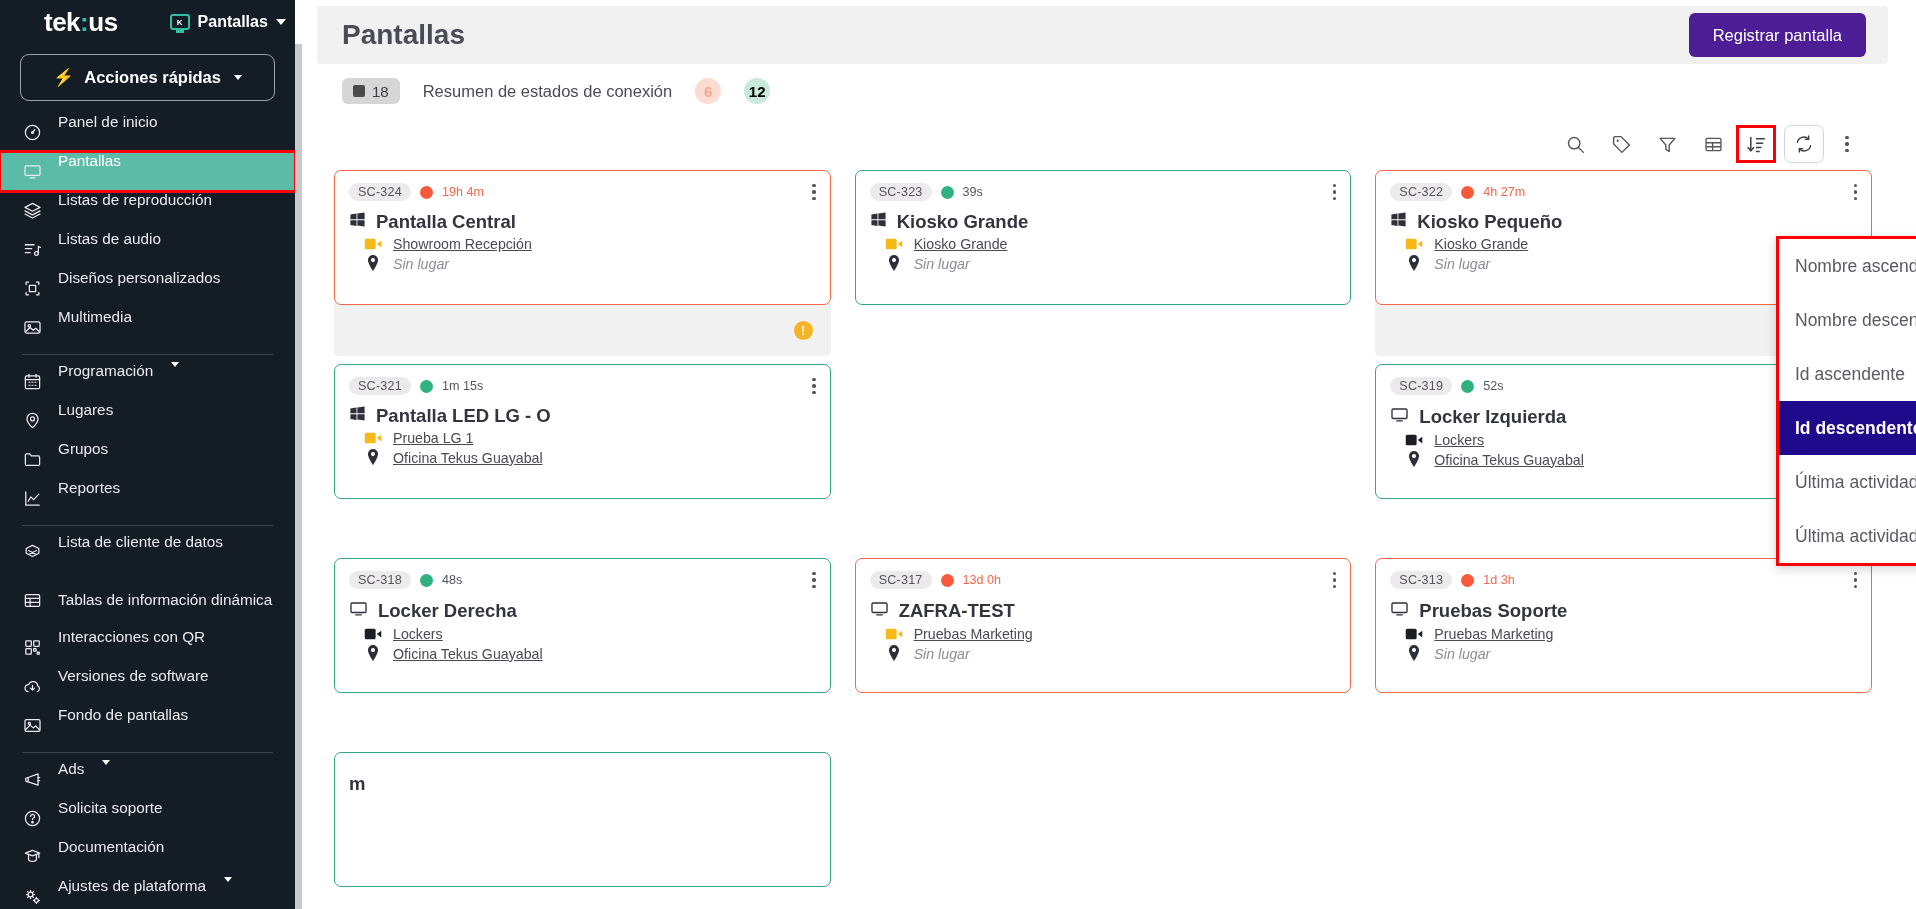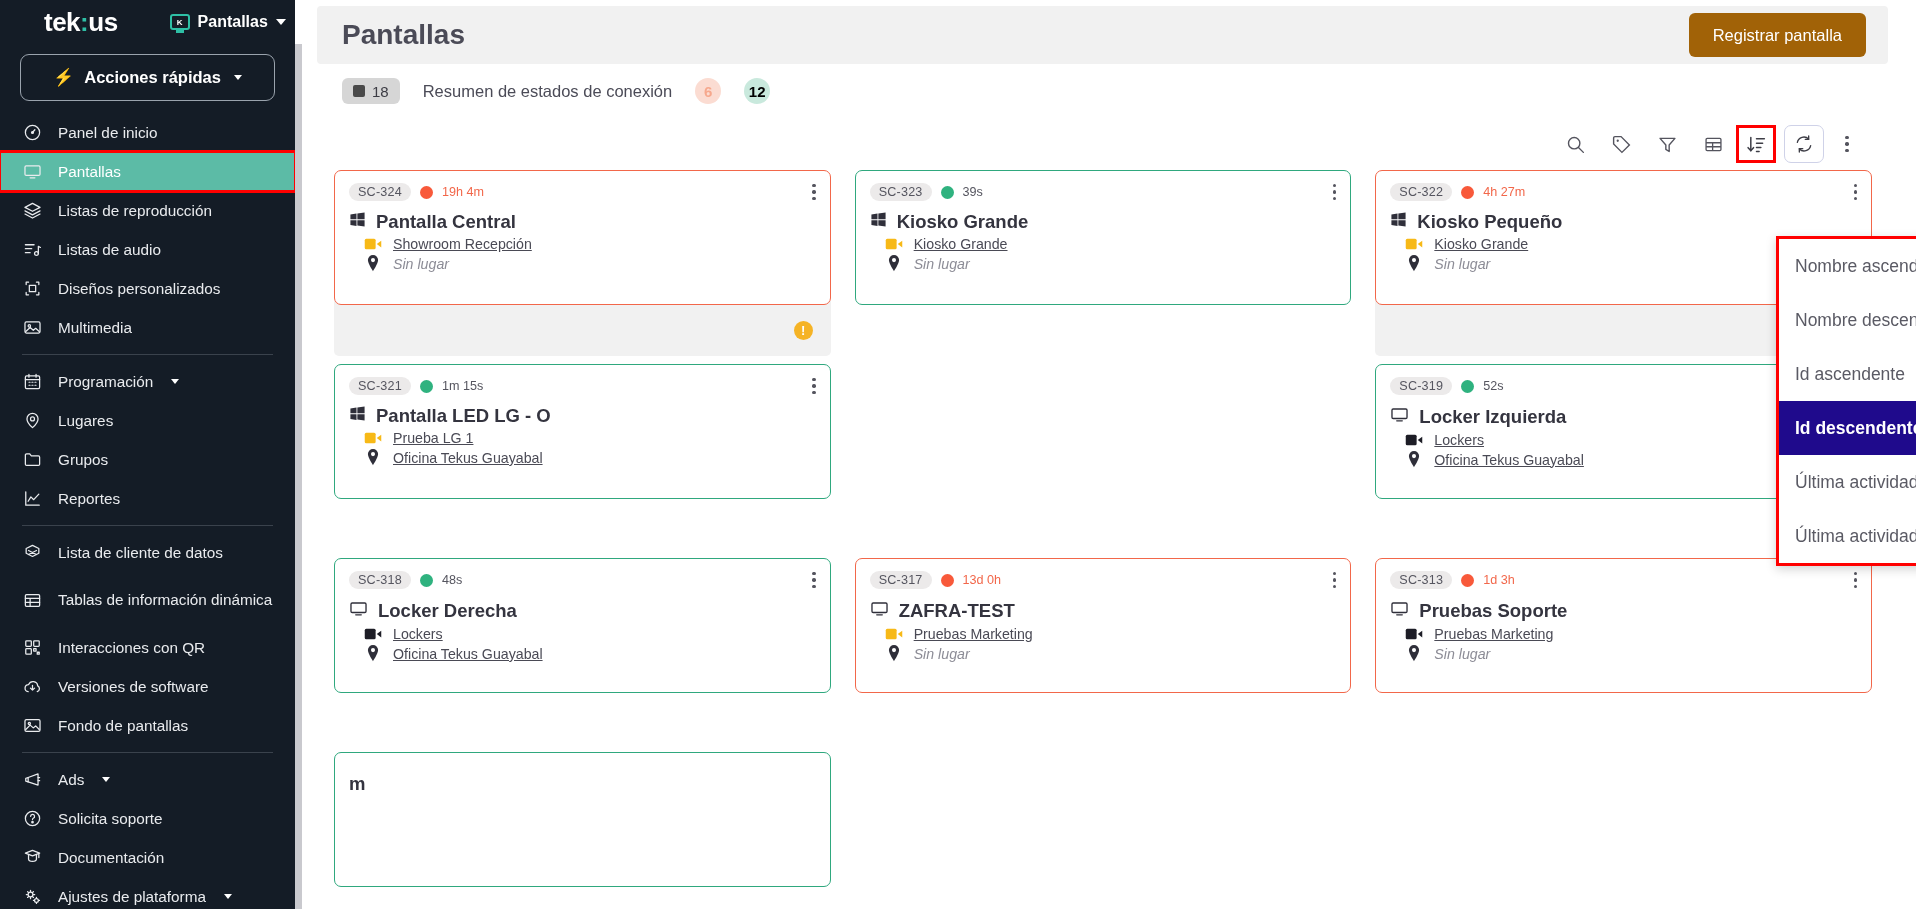--- a/index.html
+++ b/index.html
@@ -38,21 +38,21 @@
   .quick {
     width:100%; height:47px; border:1.3px solid #9aa3ad; border-radius:9px;
     background:transparent; color:#fff; font-size:16.5px; font-weight:600;
     display:flex;align-items:center;justify-content:center;gap:10px; cursor:pointer;
     font-family:inherit;
   }
   .bolt { font-size:17px; }
 
   .nav { flex:1; overflow:hidden; padding-bottom:6px; }
   .nav-item {
-    display:flex; align-items:center; gap:15px;
+    display:flex; gap:15px;
     padding:0 22px; height:39px;
     font-size:15.3px; color:#e9ebee; cursor:pointer; position:relative;
     white-space:nowrap;
   }
   .nav-item.tall { height:56px; align-items:center; }
   .nav-item .ico { width:21px; flex:0 0 21px; display:flex; align-items:center; justify-content:center; }
   .nav-item .ico svg { display:block; }
   .nav-item.active { background:#5cbba6; color:#fff; font-weight:400; }
   .nav-item .lbl { line-height:1.12; }
   .nav-sep { height:1px; background:#3a424c; margin:7px 22px; }
@@ -67,21 +67,21 @@
   .content { flex:1; padding:0 28px 0 22px; background:#fff; }
   .scroll-rail { position:absolute; left:0; top:44px; width:7px; bottom:0; background:#c9c9ce; }
 
   .page-head {
     background:#f1f1f1; border-radius:4px; height:58px;
     display:flex; align-items:center; justify-content:space-between;
     padding:0 22px 0 25px; margin-top:6px;
   }
   .page-title { font-size:28px; font-weight:600; color:#4b4b57; }
   .btn-primary {
-    background:#a16207; color:#fff; border:none; border-radius:6px;
+    background:#4c1d95; color:#fff; border:none; border-radius:6px;
     height:44px; padding:0 24px; font-size:16.5px; cursor:pointer; font-family:inherit;
   }
 
   .summary { display:flex; align-items:center; gap:23px; height:54px; padding-left:25px; }
   .count-chip {
     background:#d6d6d6; border-radius:6px; height:26px; padding:0 11px;
     display:flex; align-items:center; gap:7px; font-size:15px; color:#3c3c44; font-weight:500;
   }
   .count-chip .sq { width:12px;height:12px;background:#4a4a4a;border-radius:2px; }
   .summary-label { font-size:16.5px; color:#4b4b57; }

